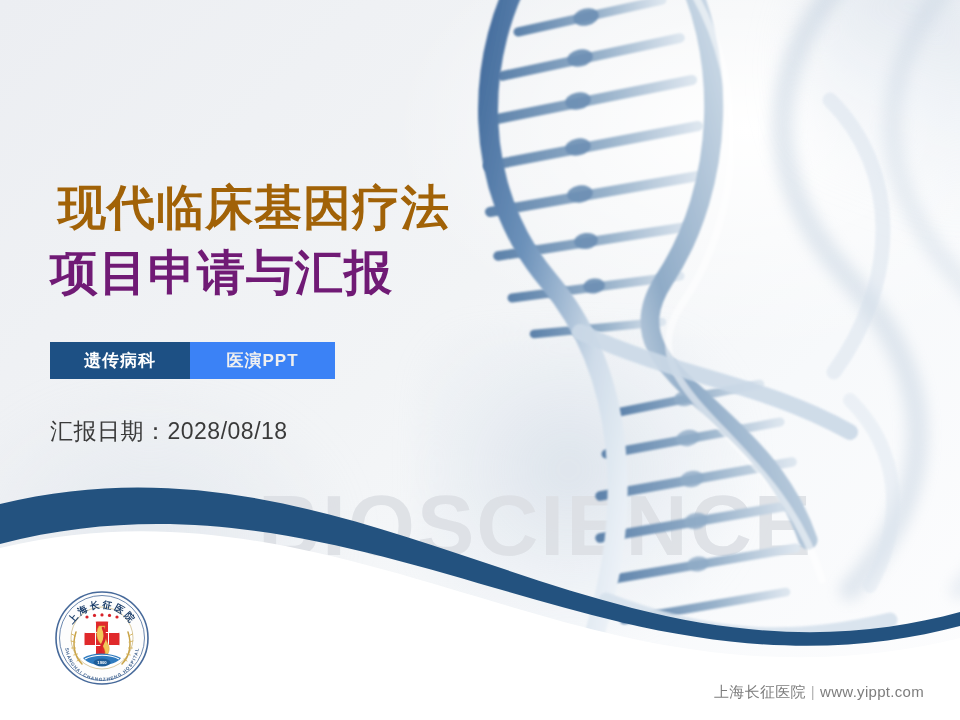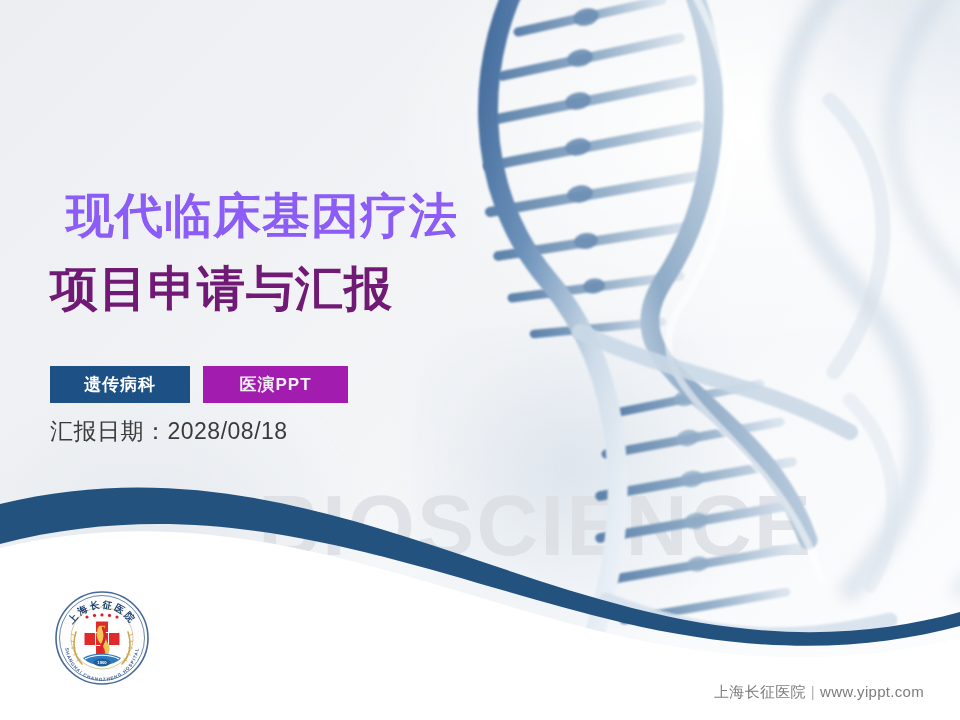--- a/index.html
+++ b/index.html
@@ -65,49 +65,49 @@
     position:absolute;left:0;top:440px;width:960px;height:280px;
   }
   .wave-wrap svg{display:block;width:100%;height:100%;}
 
   
   .title-block{
     position:absolute;left:50px;top:172px;width:520px;
   }
   .title-l1{
     font-size:48px;font-weight:700;
-    color:#8b5cf6;
+    color:#a16207;
     letter-spacing:1px;
     line-height:1.18;
-    margin:16px;
+    margin:8px;
     white-space:nowrap;
   }
   .title-l2{
     font-size:48px;font-weight:700;
     color:#701a75;
     letter-spacing:1px;
     line-height:1.18;
     margin:2px 0 0 0;
     white-space:nowrap;
   }
 
   .badge-row{
     position:absolute;left:50px;top:342px;
-    display:flex;gap:13px;align-items:center;margin-top:24px;
+    display:flex;align-items:center;
   }
   .badge{
     height:37px;
     box-sizing:border-box;
     display:flex;align-items:center;justify-content:center;
     font-size:17px;font-weight:700;
     color:#ffffff;
     letter-spacing:1px;
   }
   .badge-dept{width:140px;background:#1d5084;}
-  .badge-brand{width:145px;background:#a21caf;color:#f0f0f0;}
+  .badge-brand{width:145px;background:#3b82f6;color:#f0f0f0;}
 
   .report-date{
     position:absolute;left:50px;top:416px;
     font-size:23px;color:#3a3a3a;font-weight:400;
     letter-spacing:.5px;
     white-space:nowrap;
   }
 
   
   .logo{

